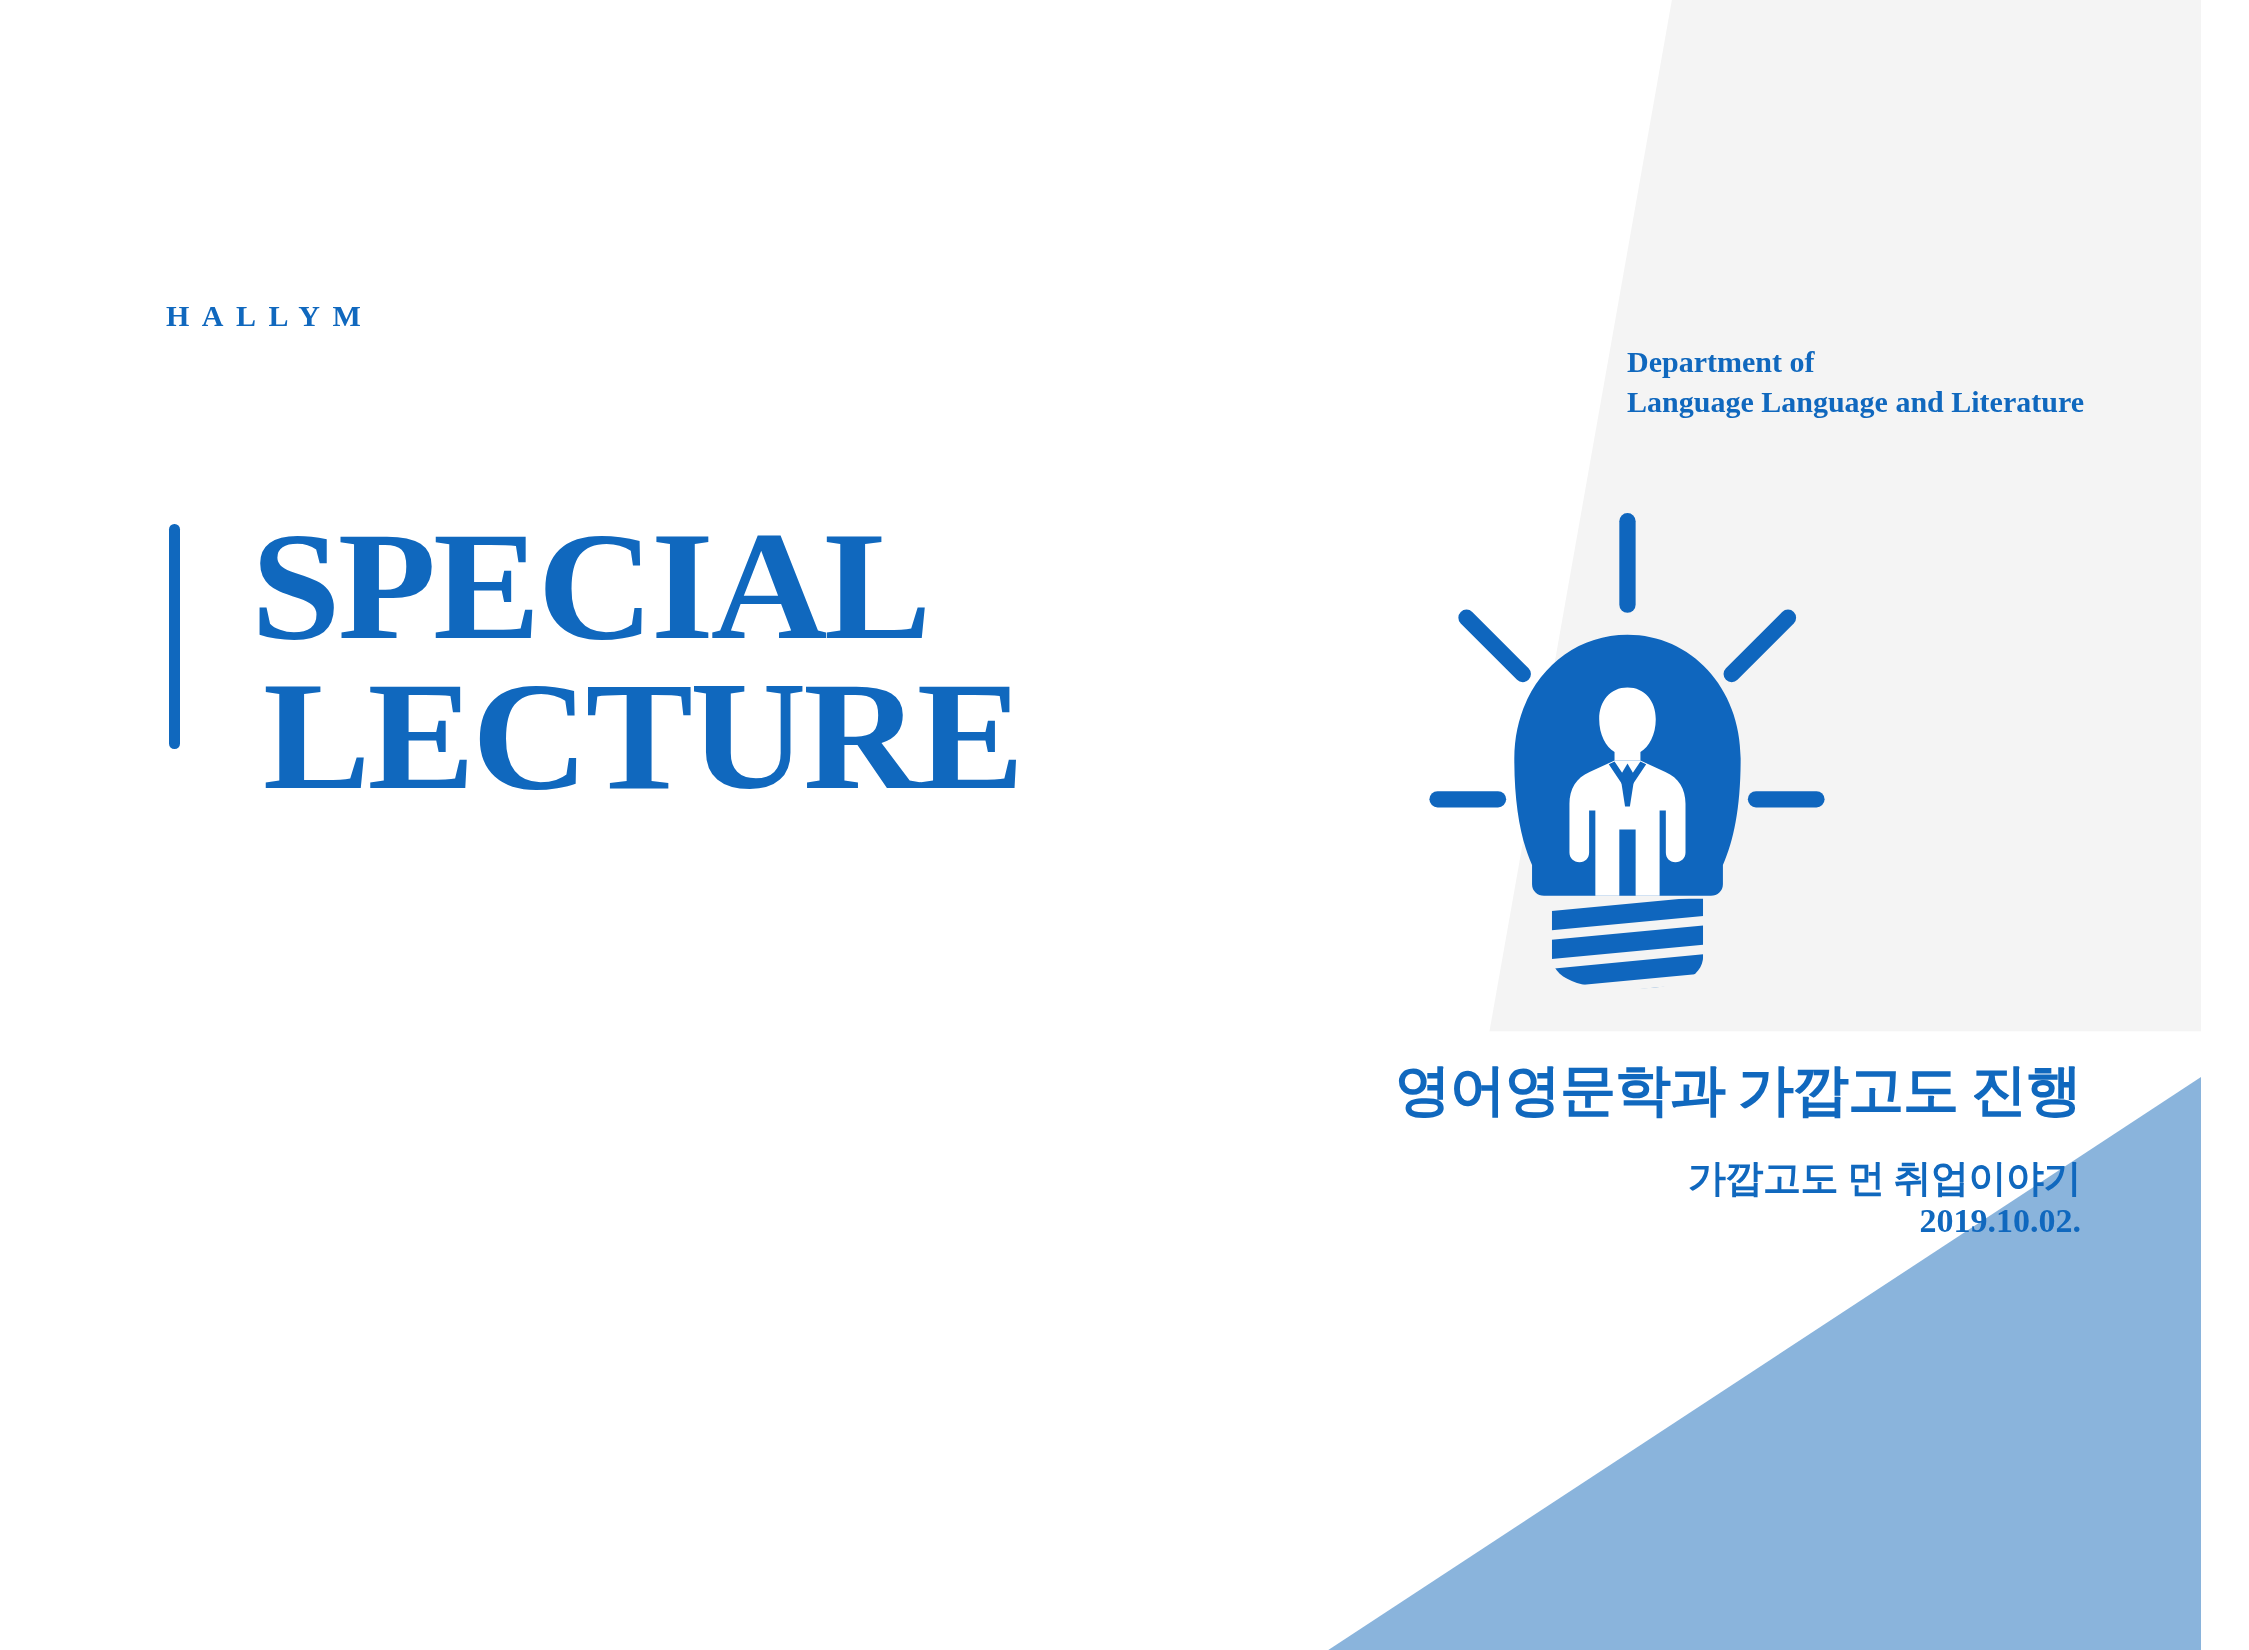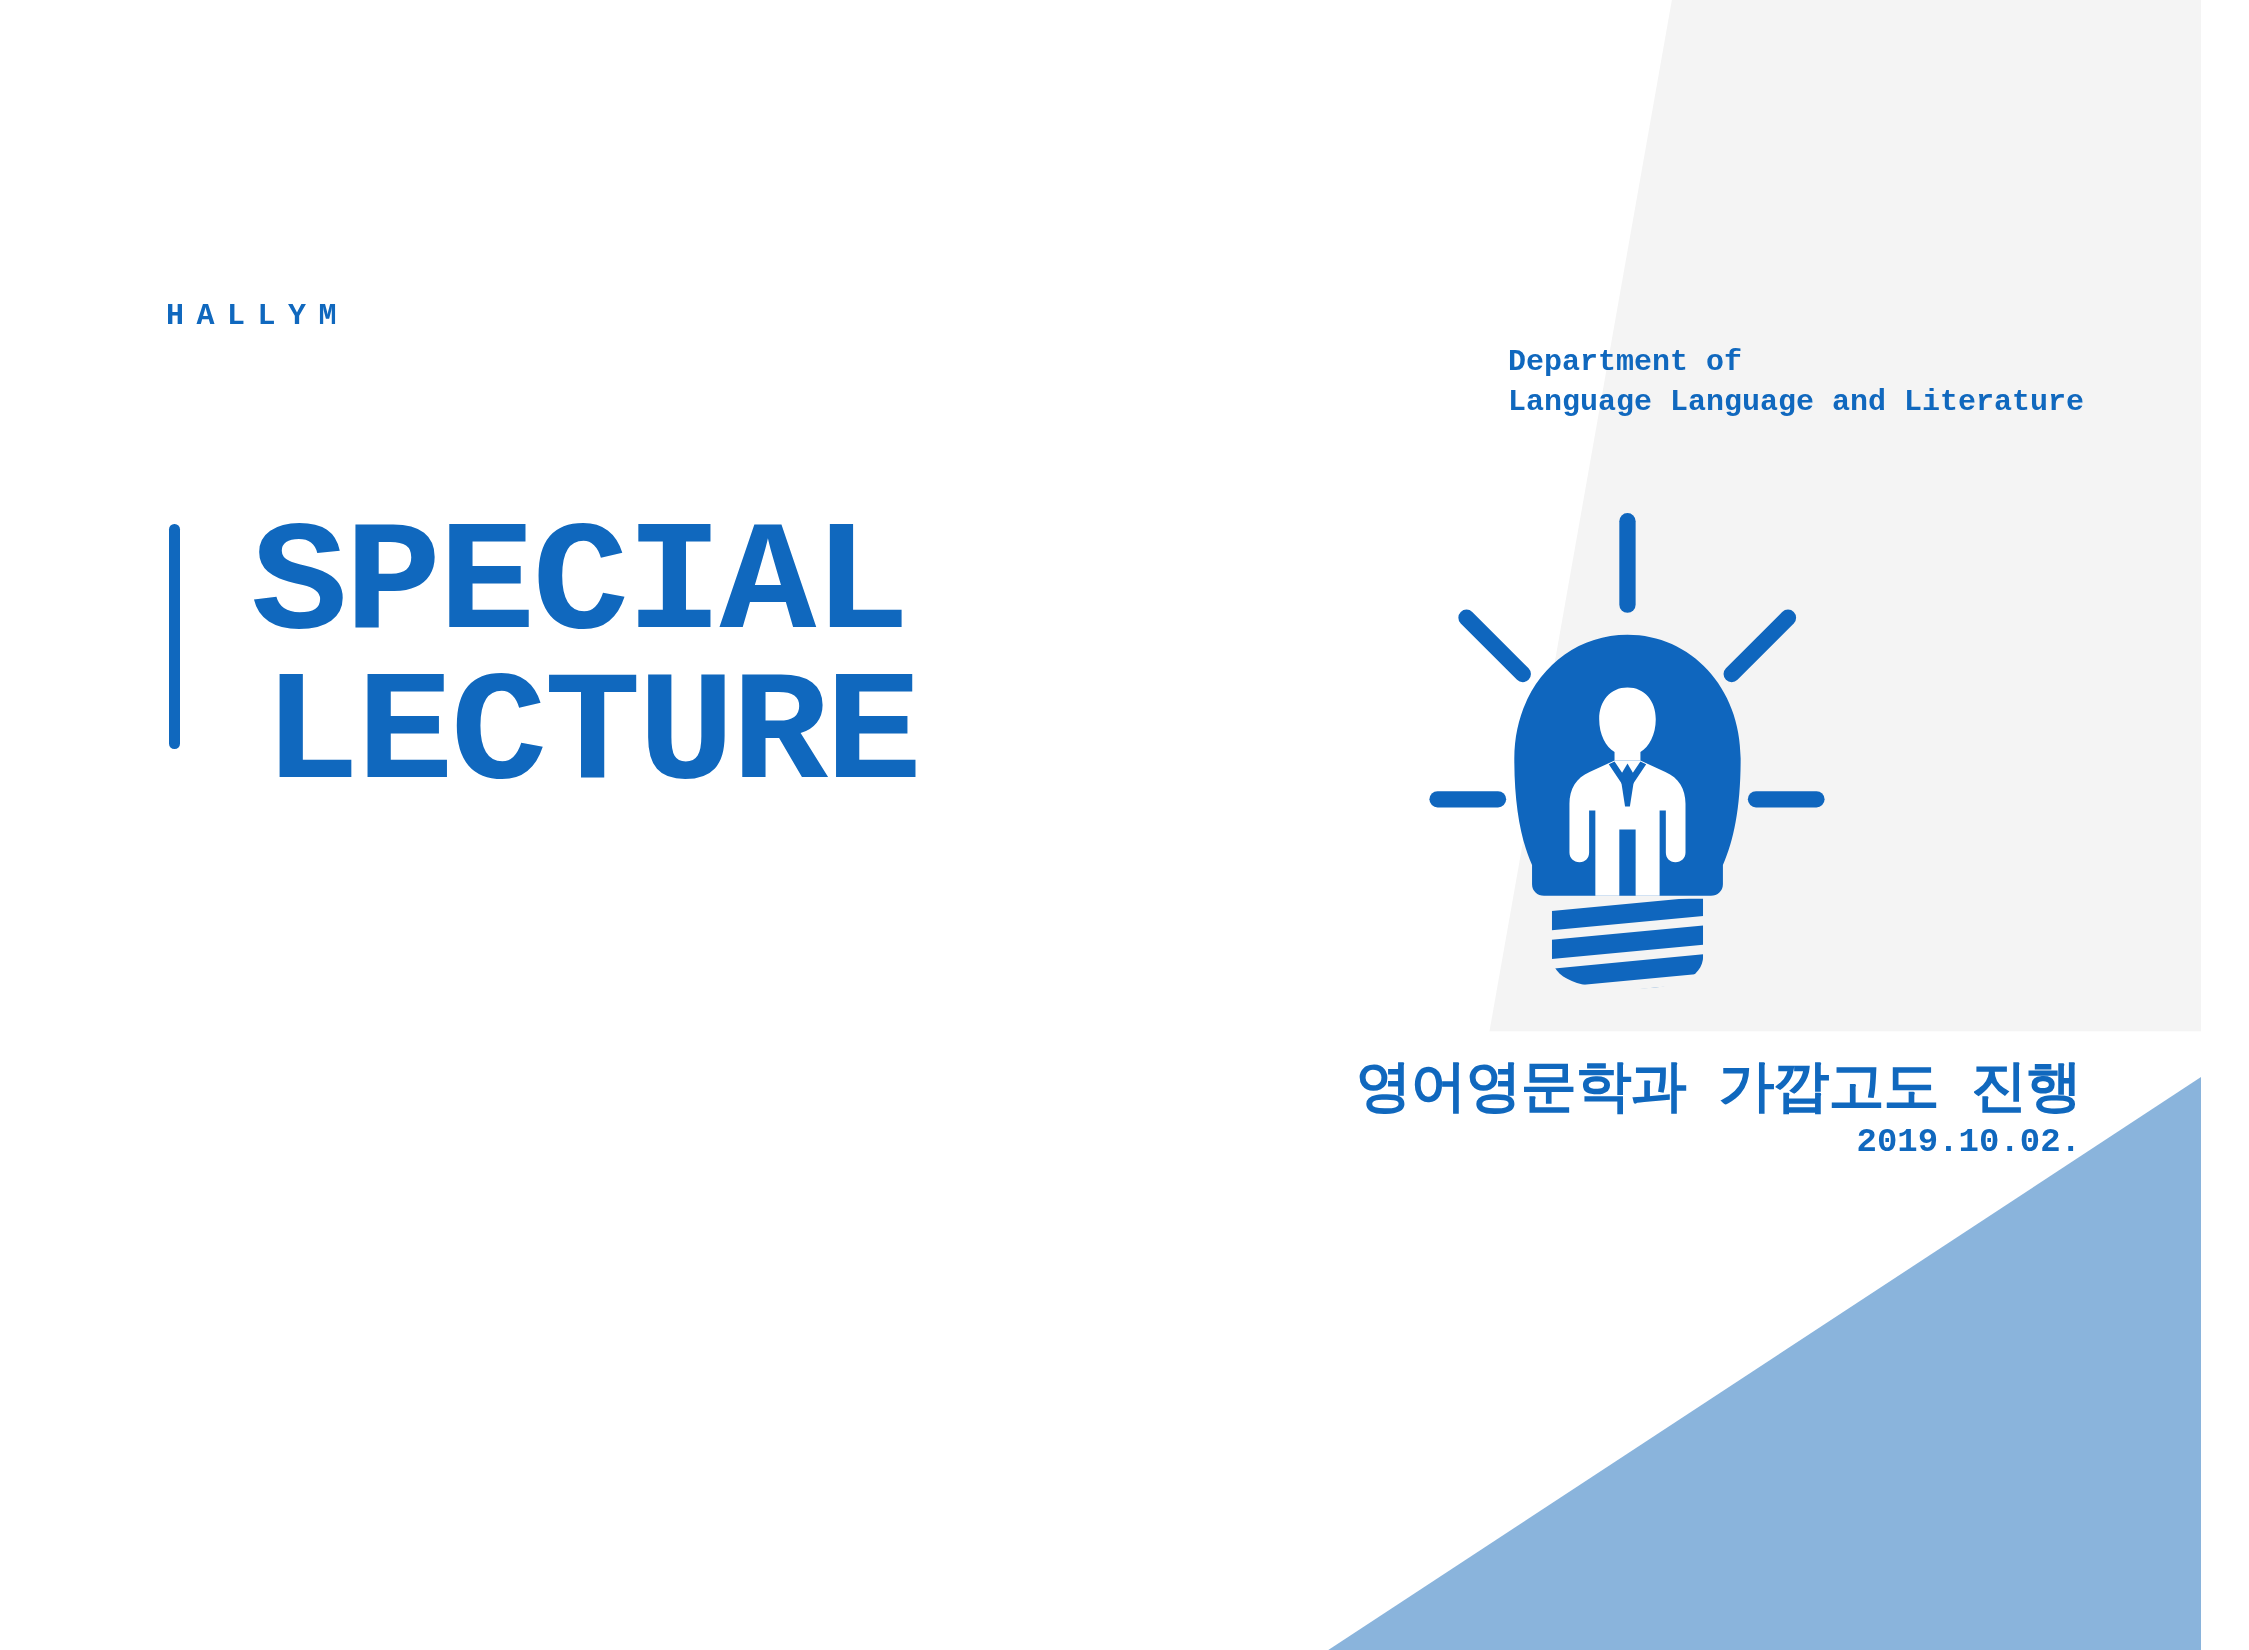--- a/index.html
+++ b/index.html
@@ -10,21 +10,21 @@
   }
 
   
   #poster {
     position: relative;
     width: 2201px;
     height: 1650px;
     background: #ffffff;
     overflow: hidden;
     transform-origin: 0 0;
-    font-family: Liberation Mono, monospace;
+    font-family: Liberation Serif, serif;
   }
 
   
 
   
   .bg-gray-panel {
     position: absolute;
     inset: 0;
     background: #f4f4f4;
     clip-path: polygon(
@@ -269,17 +269,18 @@
         </g>
         <path d="M441 530 L 456 556 L 446 620 L 436 620 L 426 556 Z" fill="#0f66be"></path>
 
         <path d="M414 526 L 441 566 L 468 526 L 480 532 L 441 590 L 402 532 Z" fill="#0f66be"></path>
       </g>
     </svg>
   </div>
 
   <div class="korean-block">
     <span class="kr-headline">영어영문학과 가깝고도 진행</span>
+    <span class="kr-sub">가깝고도 먼 취업이야기</span>
     <span class="kr-date">2019.10.02.</span>
   </div>
 
 </div>
 
 
 </body></html>

